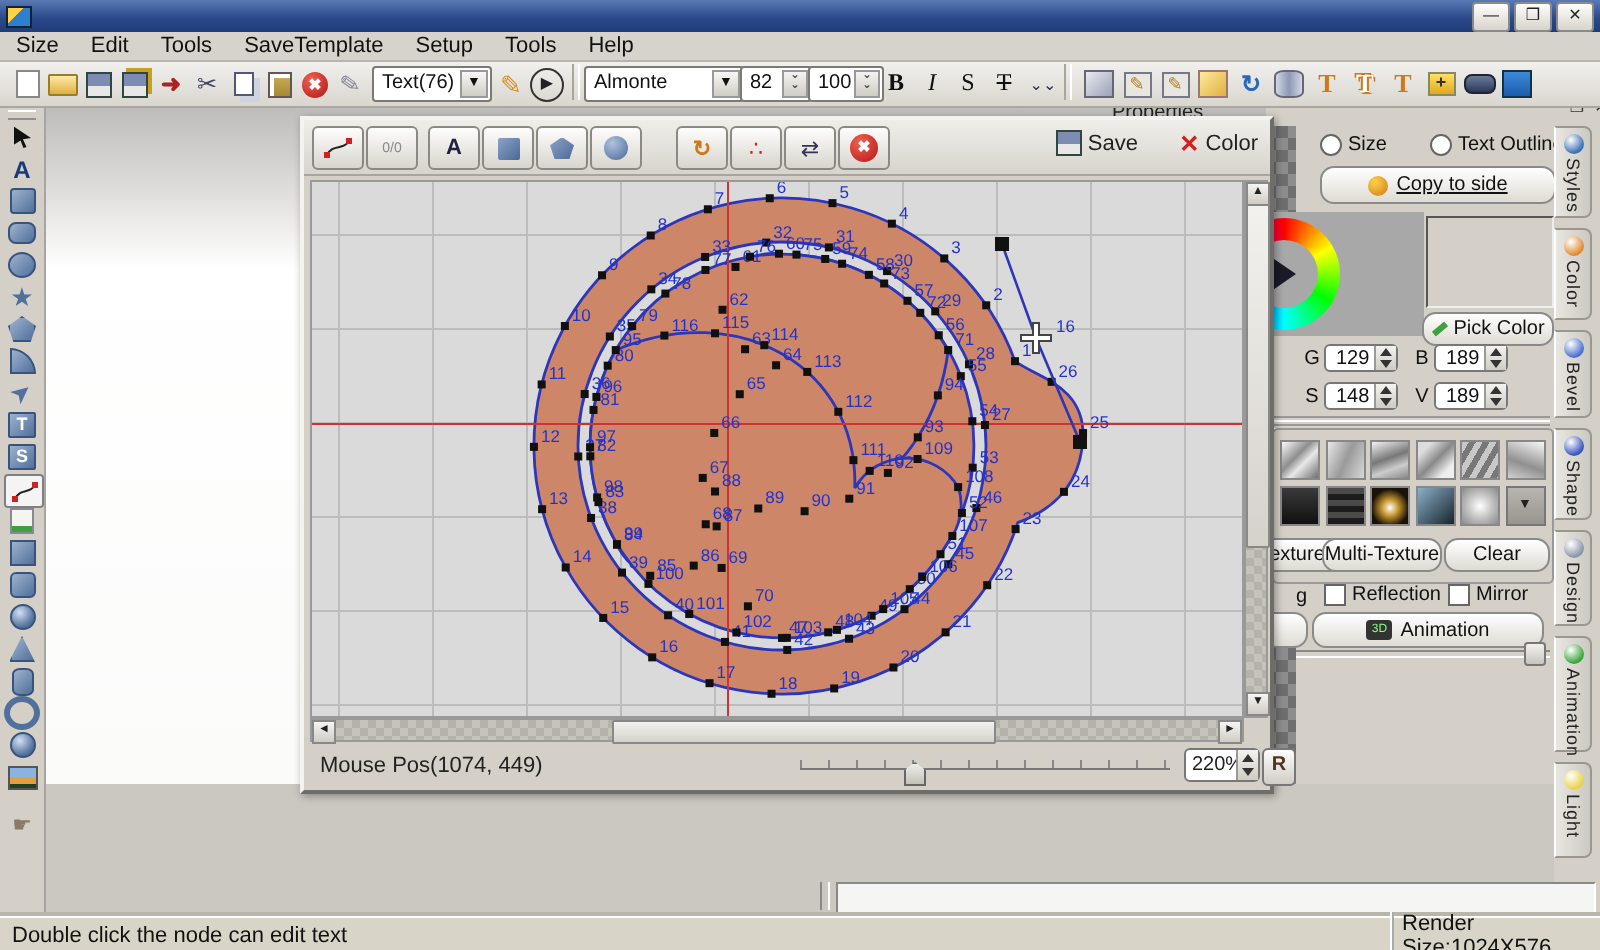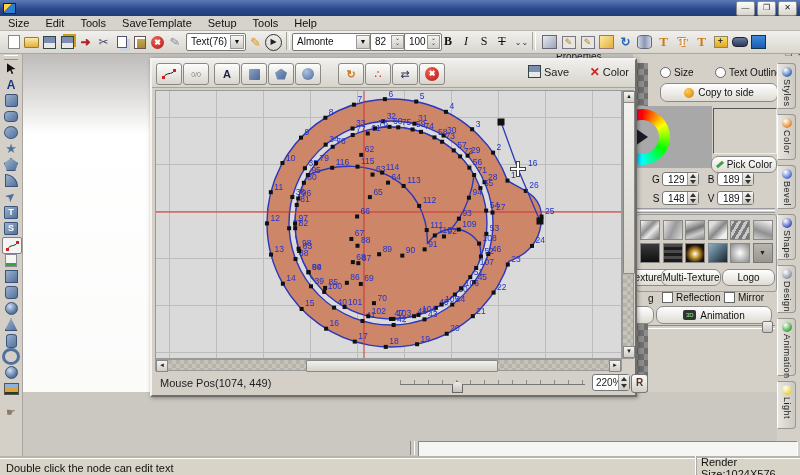--- a/index.html
+++ b/index.html
@@ -415,21 +415,21 @@
 <div id="props-ext" class="abs"></div>
 
 <div class="abs pitem radio" style="left:660px;top:67px;">
   <span class="rdot"></span>
   <span id="radio-text-label">Size</span>
 </div>
 <div class="abs pitem radio" style="left:715px;top:67px;">
   <span class="rdot"></span>
   <span id="radio-outline-label">Text Outline</span>
 </div>
-<div class="abs pitem rb" style="left:660px;top:83px;width:116px;height:17px;">
+<div class="abs pitem rb" style="left:660px;top:83px;width:116px;height:17px;text-decoration:underline;">
   <span style="width:10px;height:10px;border-radius:50%;background:radial-gradient(circle at 35% 30%,#ffd24a,#d07818);margin-right:4px;"></span>
   <span>Copy to side</span>
 </div>
 <div id="wheelbox" class="abs">
   <div id="wheel"></div>
   <div id="wheel-tri"></div>
 </div>
 <div id="swatch" class="abs"></div>
 <div class="abs pitem rb" style="left:711px;top:156px;width:64px;height:15px;">
   <span style="width:8px;height:3px;background:#3fa03f;transform:rotate(-40deg);margin-right:3px;"></span>
@@ -465,21 +465,21 @@
           <span class="tri-u"></span>
           <span class="tri-d"></span>
         </span></span>
     </div>
   </div>
 <div class="abs pitem groove" style="left:634px;top:208px;width:141px;height:1px;"></div>
 <div class="abs pitem groove" style="left:634px;top:212px;width:141px;height:1px;"></div>
 <div id="texturebox" class="abs">
   <div id="texbtn-texture" class="rb" style="position:absolute;left:-36px;top:54px;width:88px;height:15px;">Texture</div>
   <div id="texbtn-multi" class="rb" style="position:absolute;left:24px;top:54px;width:58px;height:15px;">Multi-Texture</div>
-  <div id="texbtn-clear" class="rb" style="position:absolute;left:85px;top:54px;width:51px;height:15px;">Logo</div>
+  <div id="texbtn-clear" class="rb" style="position:absolute;left:85px;top:54px;width:51px;height:15px;">Clear</div>
 <div class="thumb" style="left: 3px; top: 5px; background: linear-gradient(135deg, rgb(253, 253, 253), rgb(142, 142, 142) 40%, rgb(232, 232, 232) 60%, rgb(111, 111, 111));"></div>
     <div class="thumb" style="left: 25.5px; top: 5px; background: linear-gradient(115deg, rgb(232, 232, 232), rgb(154, 154, 154) 50%, rgb(216, 216, 216));"></div>
     <div class="thumb" style="left: 48px; top: 5px; background: linear-gradient(160deg, rgb(242, 242, 242), rgb(119, 119, 119) 45%, rgb(204, 204, 204) 70%, rgb(136, 136, 136));"></div>
     <div class="thumb" style="left: 70.5px; top: 5px; background: linear-gradient(135deg, rgb(221, 221, 221) 20%, rgb(136, 136, 136) 50%, rgb(238, 238, 238) 80%);"></div>
     <div class="thumb" style="left: 93px; top: 5px; background: repeating-linear-gradient(120deg, rgb(200, 200, 200) 0px, rgb(200, 200, 200) 3px, rgb(120, 120, 120) 3px, rgb(120, 120, 120) 6px);"></div>
     <div class="thumb" style="left: 115.5px; top: 5px; background: linear-gradient(200deg, rgb(248, 248, 248), rgb(144, 144, 144) 60%, rgb(208, 208, 208));"></div>
     <div class="thumb" style="left: 3px; top: 28px; background: linear-gradient(rgb(58, 58, 58), rgb(16, 16, 16));"></div>
     <div class="thumb" style="left: 25.5px; top: 28px; background: repeating-linear-gradient(0deg, rgb(28, 28, 28) 0px, rgb(28, 28, 28) 3px, rgb(74, 74, 74) 3px, rgb(74, 74, 74) 6px);"></div>
     <div class="thumb" style="left: 48px; top: 28px; background: radial-gradient(circle at 50% 55%, rgb(255, 255, 255), rgb(200, 152, 48) 30%, rgb(26, 18, 8) 70%);"></div>
     <div class="thumb" style="left: 70.5px; top: 28px; background: linear-gradient(135deg, rgb(138, 176, 200), rgb(24, 36, 46));"></div>

